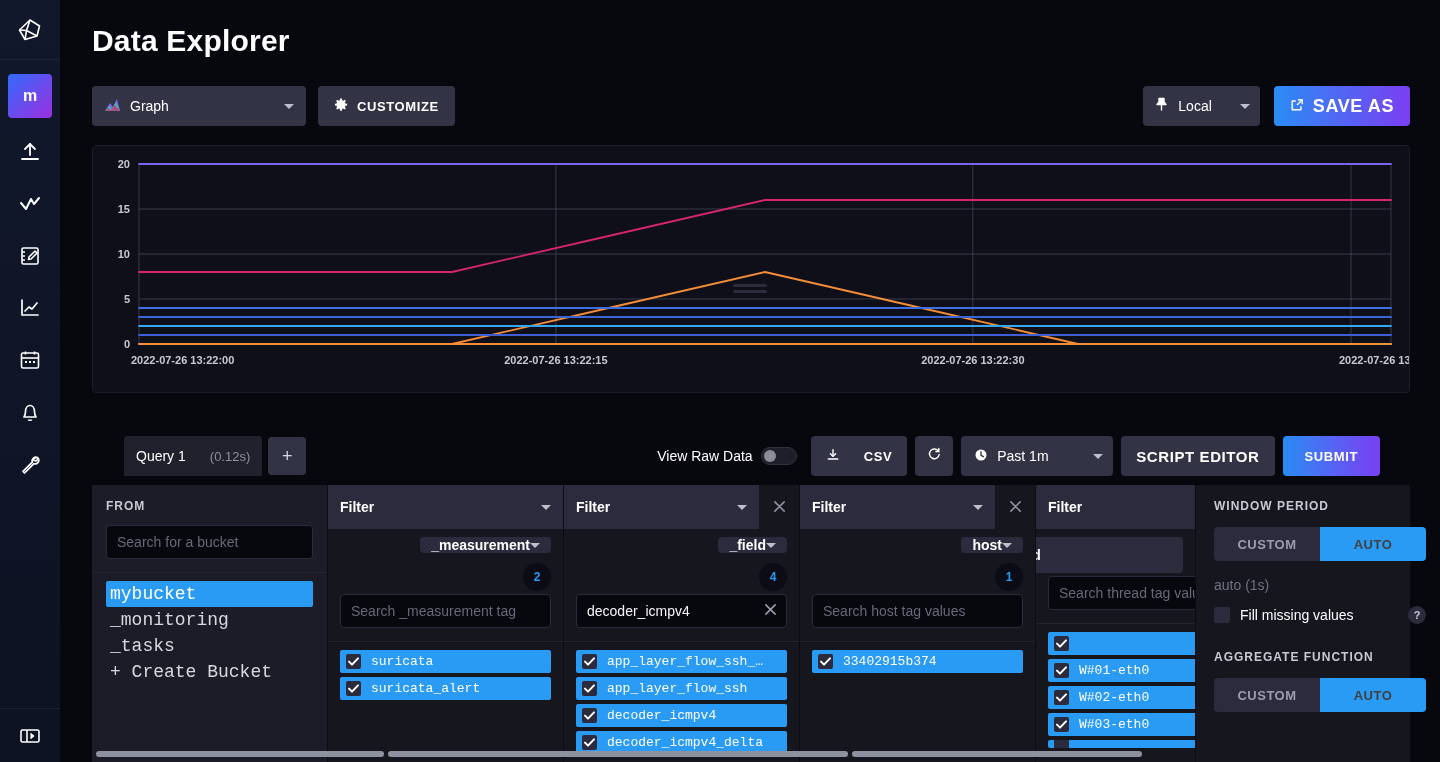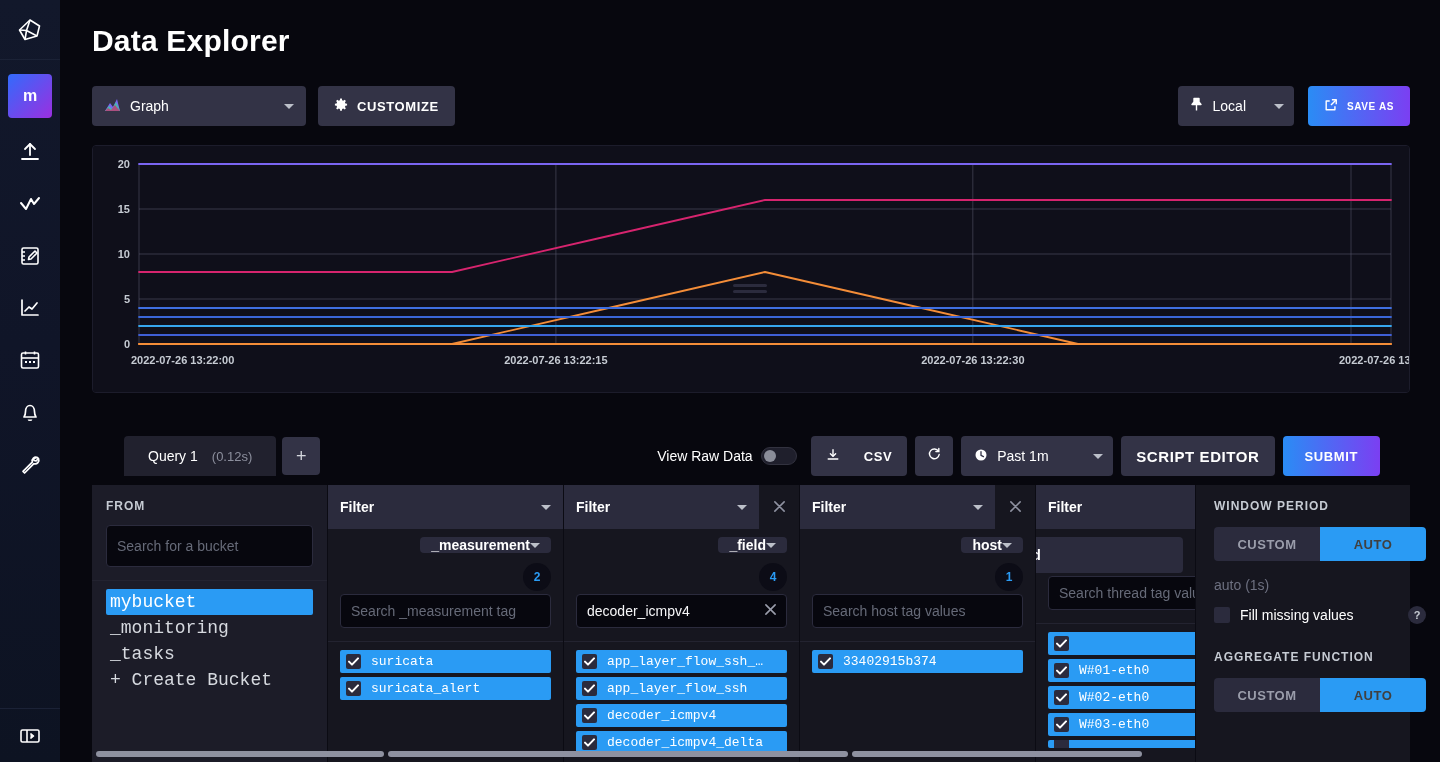--- a/index.html
+++ b/index.html
@@ -59,21 +59,21 @@
     background: #333346; color: #ffffff; border: none; border-radius: 4px;
     font-family: "Liberation Sans", sans-serif; cursor: pointer; white-space: nowrap;
   }
   .dd { width: 214px; padding: 0 12px; justify-content: space-between; }
   .dd .lbl { display: flex; align-items: center; gap: 9px; font-size: 14px; }
   .caret { width: 0; height: 0; border-left: 5px solid transparent; border-right: 5px solid transparent; border-top: 5px solid #bcc0c9; }
   .btn-customize { padding: 0 16px; gap: 9px; font-size: 13px; font-weight: bold; letter-spacing: .6px; margin-left: 12px; }
   .spacer { flex: 1; }
   .btn-local { padding: 0 10px 0 12px; gap: 10px; font-size: 14px; }
   .btn-save {
-    margin-left: 14px; padding: 0 16px; gap: 9px; font-size: 10px; font-weight: bold; letter-spacing: .6px;
+    margin-left: 14px; padding: 0 16px; gap: 9px; font-size: 18px; font-weight: bold; letter-spacing: .6px;
     background: linear-gradient(90deg,#2a8cf5 0%,#7b3ff2 100%); color: #fff;
   }
 
   
   .graph-panel {
     margin: 19px 30px 0 32px; height: 248px;
     background: #0f0f1a; border: 1px solid #1c1c2b; border-radius: 4px;
     position: relative; overflow: hidden;
   }
   .graph-svg { display: block; }
@@ -86,22 +86,22 @@
     cursor: row-resize;
   }
   .drag-handle i { display: block; width: 34px; height: 3px; background: #2b2b3d; border-radius: 2px; }
 
   
   .querybar {
     display: flex; align-items: center; margin: 0 30px 0 32px; height: 40px;
     position: absolute; top: 436px; left: 0; right: 0; padding: 0 30px 0 32px;
   }
   .tab-query {
-    height: 40px; display: inline-flex; align-items: center; gap: 14px;
-    background: #21212e; border-radius: 4px 4px 0 0; padding: 0 24px; cursor: pointer;
+    height: 40px; display: inline-flex; align-items: center; gap: 24px;
+    background: #21212e; border-radius: 4px 4px 0 0; padding: 0 12px; cursor: pointer;
     font-size: 14px; color: #ffffff;
   }
   .tab-query .dur { color: #8c8f9d; font-size: 13px; }
   .btn-addq {
     width: 38px; height: 38px; margin-left: 6px; justify-content: center;
     font-size: 18px; color: #d5d8de; background: #333346; border-radius: 4px;
     display: inline-flex; align-items: center; cursor: pointer;
   }
   .raw-label { font-size: 14px; color: #ffffff; margin-right: 8px; }
   .toggle {
@@ -127,21 +127,21 @@
   .card {
     width: 236px; flex: none; background: #16161f; border-right: 1px solid #0b0b13;
     position: relative; overflow: hidden; display: flex; flex-direction: column;
   }
   .card.from { background: #1c1c28; }
   .card-title {
     font-size: 12px; font-weight: bold; letter-spacing: 1px; color: #c6cbd3;
     padding: 14px 14px 0 14px;
   }
   .search {
-    margin: 12px 14px 0 14px; height: 42px; background: #07070e;
+    margin: 12px 14px 0 14px; height: 34px; background: #07070e;
     border: 1px solid #2b2b3d; border-radius: 4px; color: #f6f6f8;
     padding: 0 10px; font-size: 14px; font-family: "Liberation Sans", sans-serif; outline: none;
     width: calc(100% - 28px);
   }
   .search::placeholder { color: #666a78; }
   .card-sep { height: 1px; background: #24243040; margin-top: 13px; border-top: 1px solid #232330; }
   .list { padding: 8px 14px 0 14px; overflow: hidden; flex: 1; }
   .list-item {
     font-family: Liberation Mono, monospace; font-size: 18px; color: #d6d9df;
     padding: 3px 4px; border-radius: 2px; cursor: pointer; white-space: nowrap;

